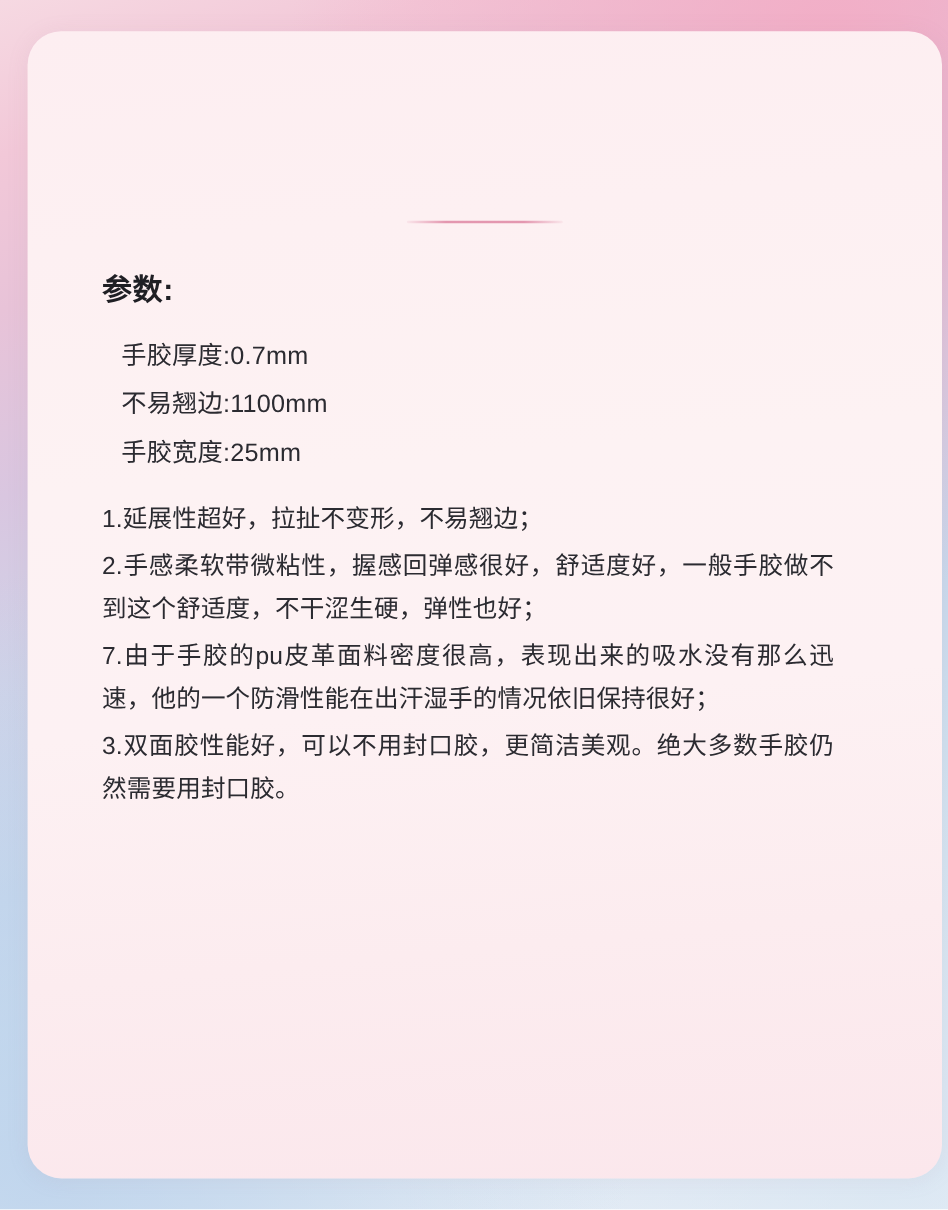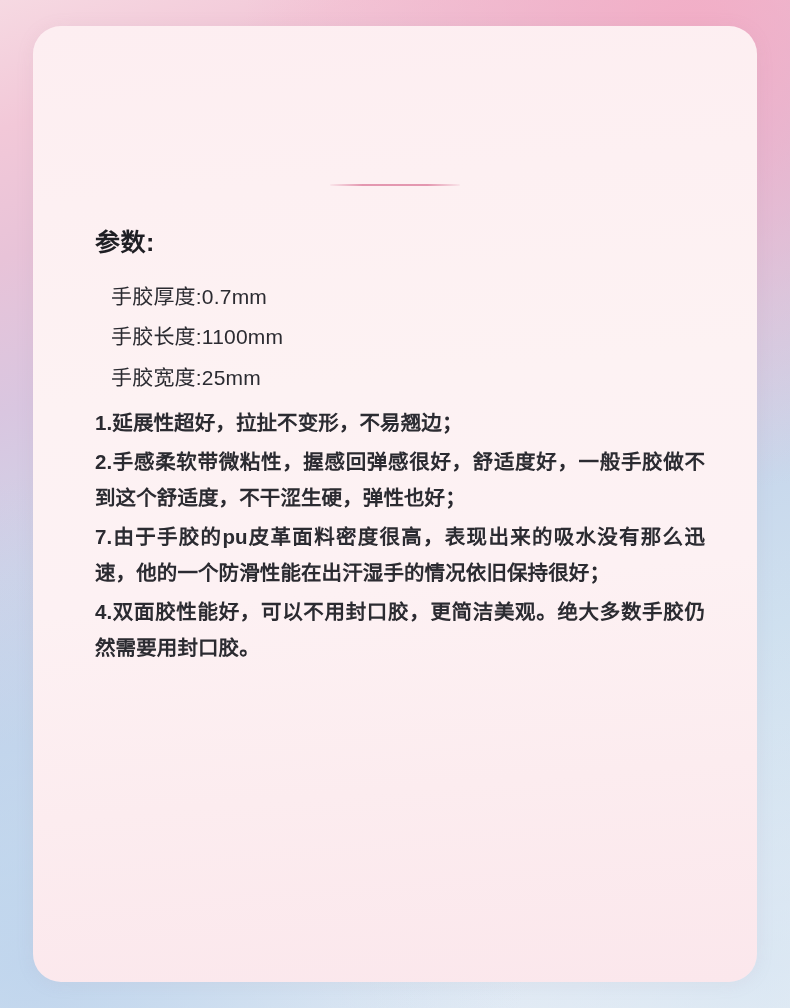--- a/index.html
+++ b/index.html
@@ -41,35 +41,36 @@
     background:
       radial-gradient(circle at 88% 4%, rgba(244,170,195,0.85) 0%, rgba(244,170,195,0) 38%),
       radial-gradient(circle at 4% 96%, rgba(186,209,236,0.75) 0%, rgba(186,209,236,0) 40%),
       radial-gradient(circle at 96% 96%, rgba(206,224,240,0.6) 0%, rgba(206,224,240,0) 35%);
     pointer-events: none;
   }
 
   
   .card {
     position: absolute;
-    left: 33px;
+    left: 23px;
     top: 26px;
     width: 724px;
     height: 956px;
     border-radius: 28px;
     background:
       linear-gradient(175deg,
         #fdeef1 0%,
         #fdf0f2 18%,
         #fdf2f3 38%,
         #fdf1f3 58%,
         #fcecef 78%,
         #fbe7ec 100%);
     box-shadow: 0 2px 18px rgba(170, 140, 160, 0.10);
     overflow: hidden;
+    padding-left: 38px;
   }
 
   
   .top-rule {
     position: absolute;
     left: 50%;
     transform: translateX(-50%);
     top: 158px;
     width: 130px;
     height: 2px;
@@ -108,24 +109,23 @@
     line-height: 1.95;
     color: #2b2b31;
     letter-spacing: 0.2px;
   }
 
   .features-title {
     margin-top: 46px;
   }
 
   .feature-list {
-    margin: 6px 0 0 0;
+    margin: 16px 0 0 0;
     padding: 0;
     list-style: none;
-    font-weight: bold;
   }
   .feature-list li {
     font-size: 20.5px;
     line-height: 1.78;
     color: #2b2b31;
     margin-bottom: 2px;
     letter-spacing: 0.1px;
     text-align: justify;
   }
 </style>
@@ -136,27 +136,27 @@
   <div class="card">
 
     <div class="top-rule"></div>
 
     <div class="content">
 
       <h2 class="section-title">参数:</h2>
 
       <ul class="spec-list">
         <li>手胶厚度:0.7mm</li>
-        <li>手胶长度:1100mm</li>
+        <li>不易翘边:1100mm</li>
         <li>手胶宽度:25mm</li>
       </ul>
 
 
       <ul class="feature-list">
         <li>1.延展性超好，拉扯不变形，不易翘边；</li>
         <li>2.手感柔软带微粘性，握感回弹感很好，舒适度好，一般手胶做不到这个舒适度，不干涩生硬，弹性也好；</li>
         <li>7.由于手胶的pu皮革面料密度很高，表现出来的吸水没有那么迅速，他的一个防滑性能在出汗湿手的情况依旧保持很好；</li>
-        <li>4.双面胶性能好，可以不用封口胶，更简洁美观。绝大多数手胶仍然需要用封口胶。</li>
+        <li>3.双面胶性能好，可以不用封口胶，更简洁美观。绝大多数手胶仍然需要用封口胶。</li>
       </ul>
 
     </div>
   </div>
 </div>
 
 </body></html>

